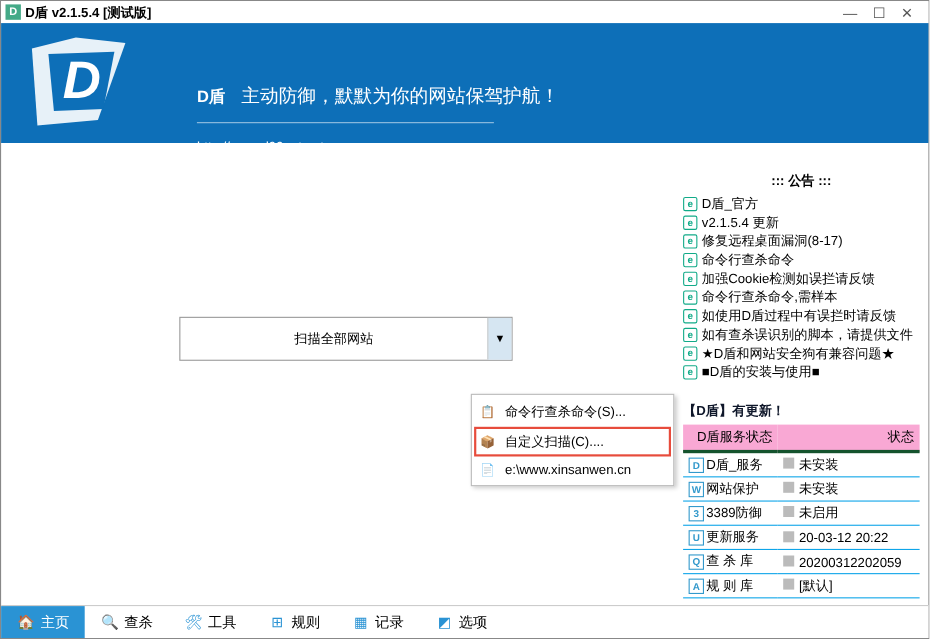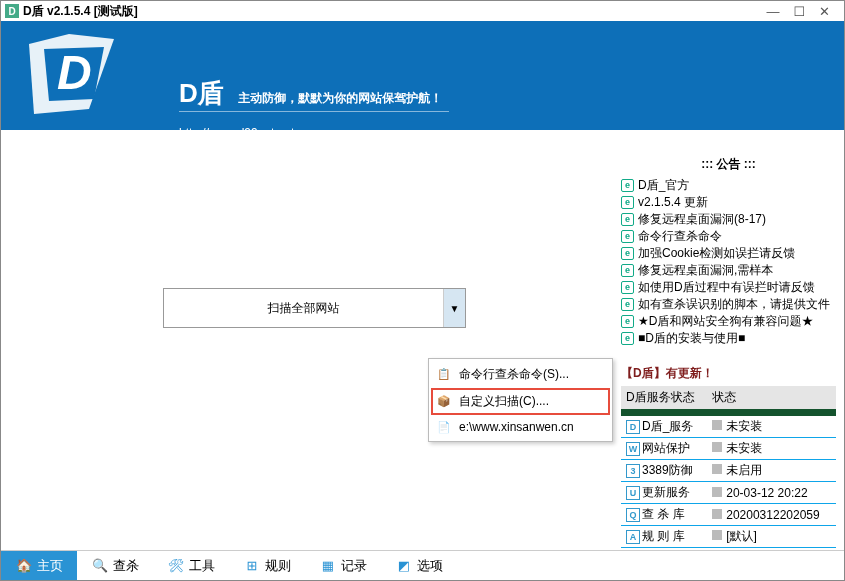--- a/index.html
+++ b/index.html
@@ -6,40 +6,40 @@
 body { background: #f0f0f0; width: 845px; height: 581px; overflow: hidden; }
 .window { width: 845px; height: 581px; background: #fff; border: 1px solid #888; position: relative; }
 .titlebar { height: 20px; background: #fff; display: flex; align-items: center; padding: 0 4px; font-size: 12px; }
 .titlebar-icon { width: 14px; height: 14px; background: #4a8; margin-right: 4px; display: inline-flex; align-items: center; justify-content: center; color: #fff; font-size: 10px; font-weight: bold; }
 .titlebar-text { font-weight: bold; }
 .titlebar-controls { margin-left: auto; display: flex; gap: 14px; padding-right: 10px; }
 .titlebar-controls span { font-size: 13px; cursor: pointer; color: #555; }
 .header { height: 109px; background: linear-gradient(to bottom, #0d6fb8 0%, #0d6fb8 100%); position: relative; color: #fff; }
 .logo-d { position: absolute; left: 18px; top: 8px; width: 140px; height: 95px; }
 .logo-text { position: absolute; left: 178px; top: 55px; }
-.logo-title { font-size: 26px; font-weight: bold; display: inline; }
-.logo-sub { font-size: 12px; margin-left: 10px; font-weight: bold; }
+.logo-title { font-size: 15px; font-weight: bold; display: inline; }
+.logo-sub { font-size: 17px; margin-left: 10px; }
 .logo-url { position: absolute; left: 178px; top: 90px; font-size: 12px; border-top: 1px solid rgba(255,255,255,0.5); padding-top: 14px; width: 270px; }
 .main-area { position: absolute; top: 129px; left: 0; right: 0; bottom: 30px; }
 .combo-box { position: absolute; left: 162px; top: 158px; width: 303px; height: 40px; border: 1px solid #999; display: flex; align-items: center; background: #fff; }
 .combo-text { flex: 1; text-align: center; font-size: 12px; }
 .combo-btn { width: 22px; height: 100%; background: #d6e6f2; border-left: 1px solid #ccc; display: flex; align-items: center; justify-content: center; font-size: 10px; cursor: pointer; }
 .context-menu { position: absolute; left: 427px; top: 228px; width: 185px; background: #fff; border: 1px solid #bbb; box-shadow: 2px 2px 4px rgba(0,0,0,0.2); padding: 2px; font-size: 12px; }
 .menu-item { display: flex; align-items: center; padding: 5px 6px; cursor: pointer; gap: 8px; }
 .menu-item.highlighted { border: 2px solid #e74c3c; padding: 3px 4px; }
 .menu-icon { width: 14px; height: 14px; display: inline-flex; align-items: center; justify-content: center; font-size: 11px; }
 .announce-panel { position: absolute; right: 8px; top: 26px; width: 215px; font-size: 12px; }
 .announce-title { font-weight: bold; text-align: center; margin-bottom: 4px; }
 .announce-list { list-style: none; }
 .announce-list li { display: flex; align-items: center; gap: 4px; line-height: 17px; }
 .announce-list li .ic { width: 13px; height: 13px; border: 1px solid #1a8; border-radius: 2px; color: #1a8; font-size: 9px; display: inline-flex; align-items: center; justify-content: center; font-weight: bold; flex-shrink: 0; }
 .update-notice { position: absolute; right: 8px; top: 235px; width: 215px; font-size: 12px; }
-.update-head { color: #7f1d1d; font-weight: bold; margin-bottom: 4px; }
+.update-head { color: #0f172a; font-weight: bold; margin-bottom: 4px; }
 .status-table { width: 100%; border-collapse: collapse; font-size: 12px; }
-.status-table th { background: #e5e5e5; text-align: left; padding: 3px 5px; font-weight: normal; border-bottom: 7px solid #14532d; }
+.status-table th { background: #f9a8d4; text-align: right; padding: 3px 5px; font-weight: normal; border-bottom: 3px solid #14532d; }
 .status-table td { padding: 2px 5px; border-bottom: 1px solid #0ea5e9; }
 .status-table .row-ic { width: 14px; height: 14px; border: 1px solid #39c; color: #39c; font-size: 9px; display: inline-flex; align-items: center; justify-content: center; font-weight: bold; margin-right: 2px; }
 .status-sq { width: 10px; height: 10px; background: #bbb; display: inline-block; margin-right: 4px; }
 .nav-tabs { position: absolute; bottom: 0; left: 0; right: 0; height: 30px; border-top: 1px solid #ccc; background: #fff; display: flex; align-items: center; font-size: 13px; }
 .nav-tab { display: flex; align-items: center; padding: 0 14px; height: 100%; cursor: pointer; gap: 4px; }
 .nav-tab.active { background: #2a93d4; color: #fff; }
 .nav-tab .tab-ic { width: 18px; height: 18px; display: inline-flex; align-items: center; justify-content: center; }
 </style>
 </head>
 <body>
@@ -109,21 +109,21 @@
           <li>
             <span class="ic">e</span>
             <span>命令行查杀命令</span>
           </li>
           <li>
             <span class="ic">e</span>
             <span>加强Cookie检测如误拦请反馈</span>
           </li>
           <li>
             <span class="ic">e</span>
-            <span>修复远程桌面漏洞,需样本</span>
+            <span>命令行查杀命令,需样本</span>
           </li>
           <li>
             <span class="ic">e</span>
             <span>如使用D盾过程中有误拦时请反馈</span>
           </li>
           <li>
             <span class="ic">e</span>
             <span>如有查杀误识别的脚本，请提供文件</span>
           </li>
           <li>

